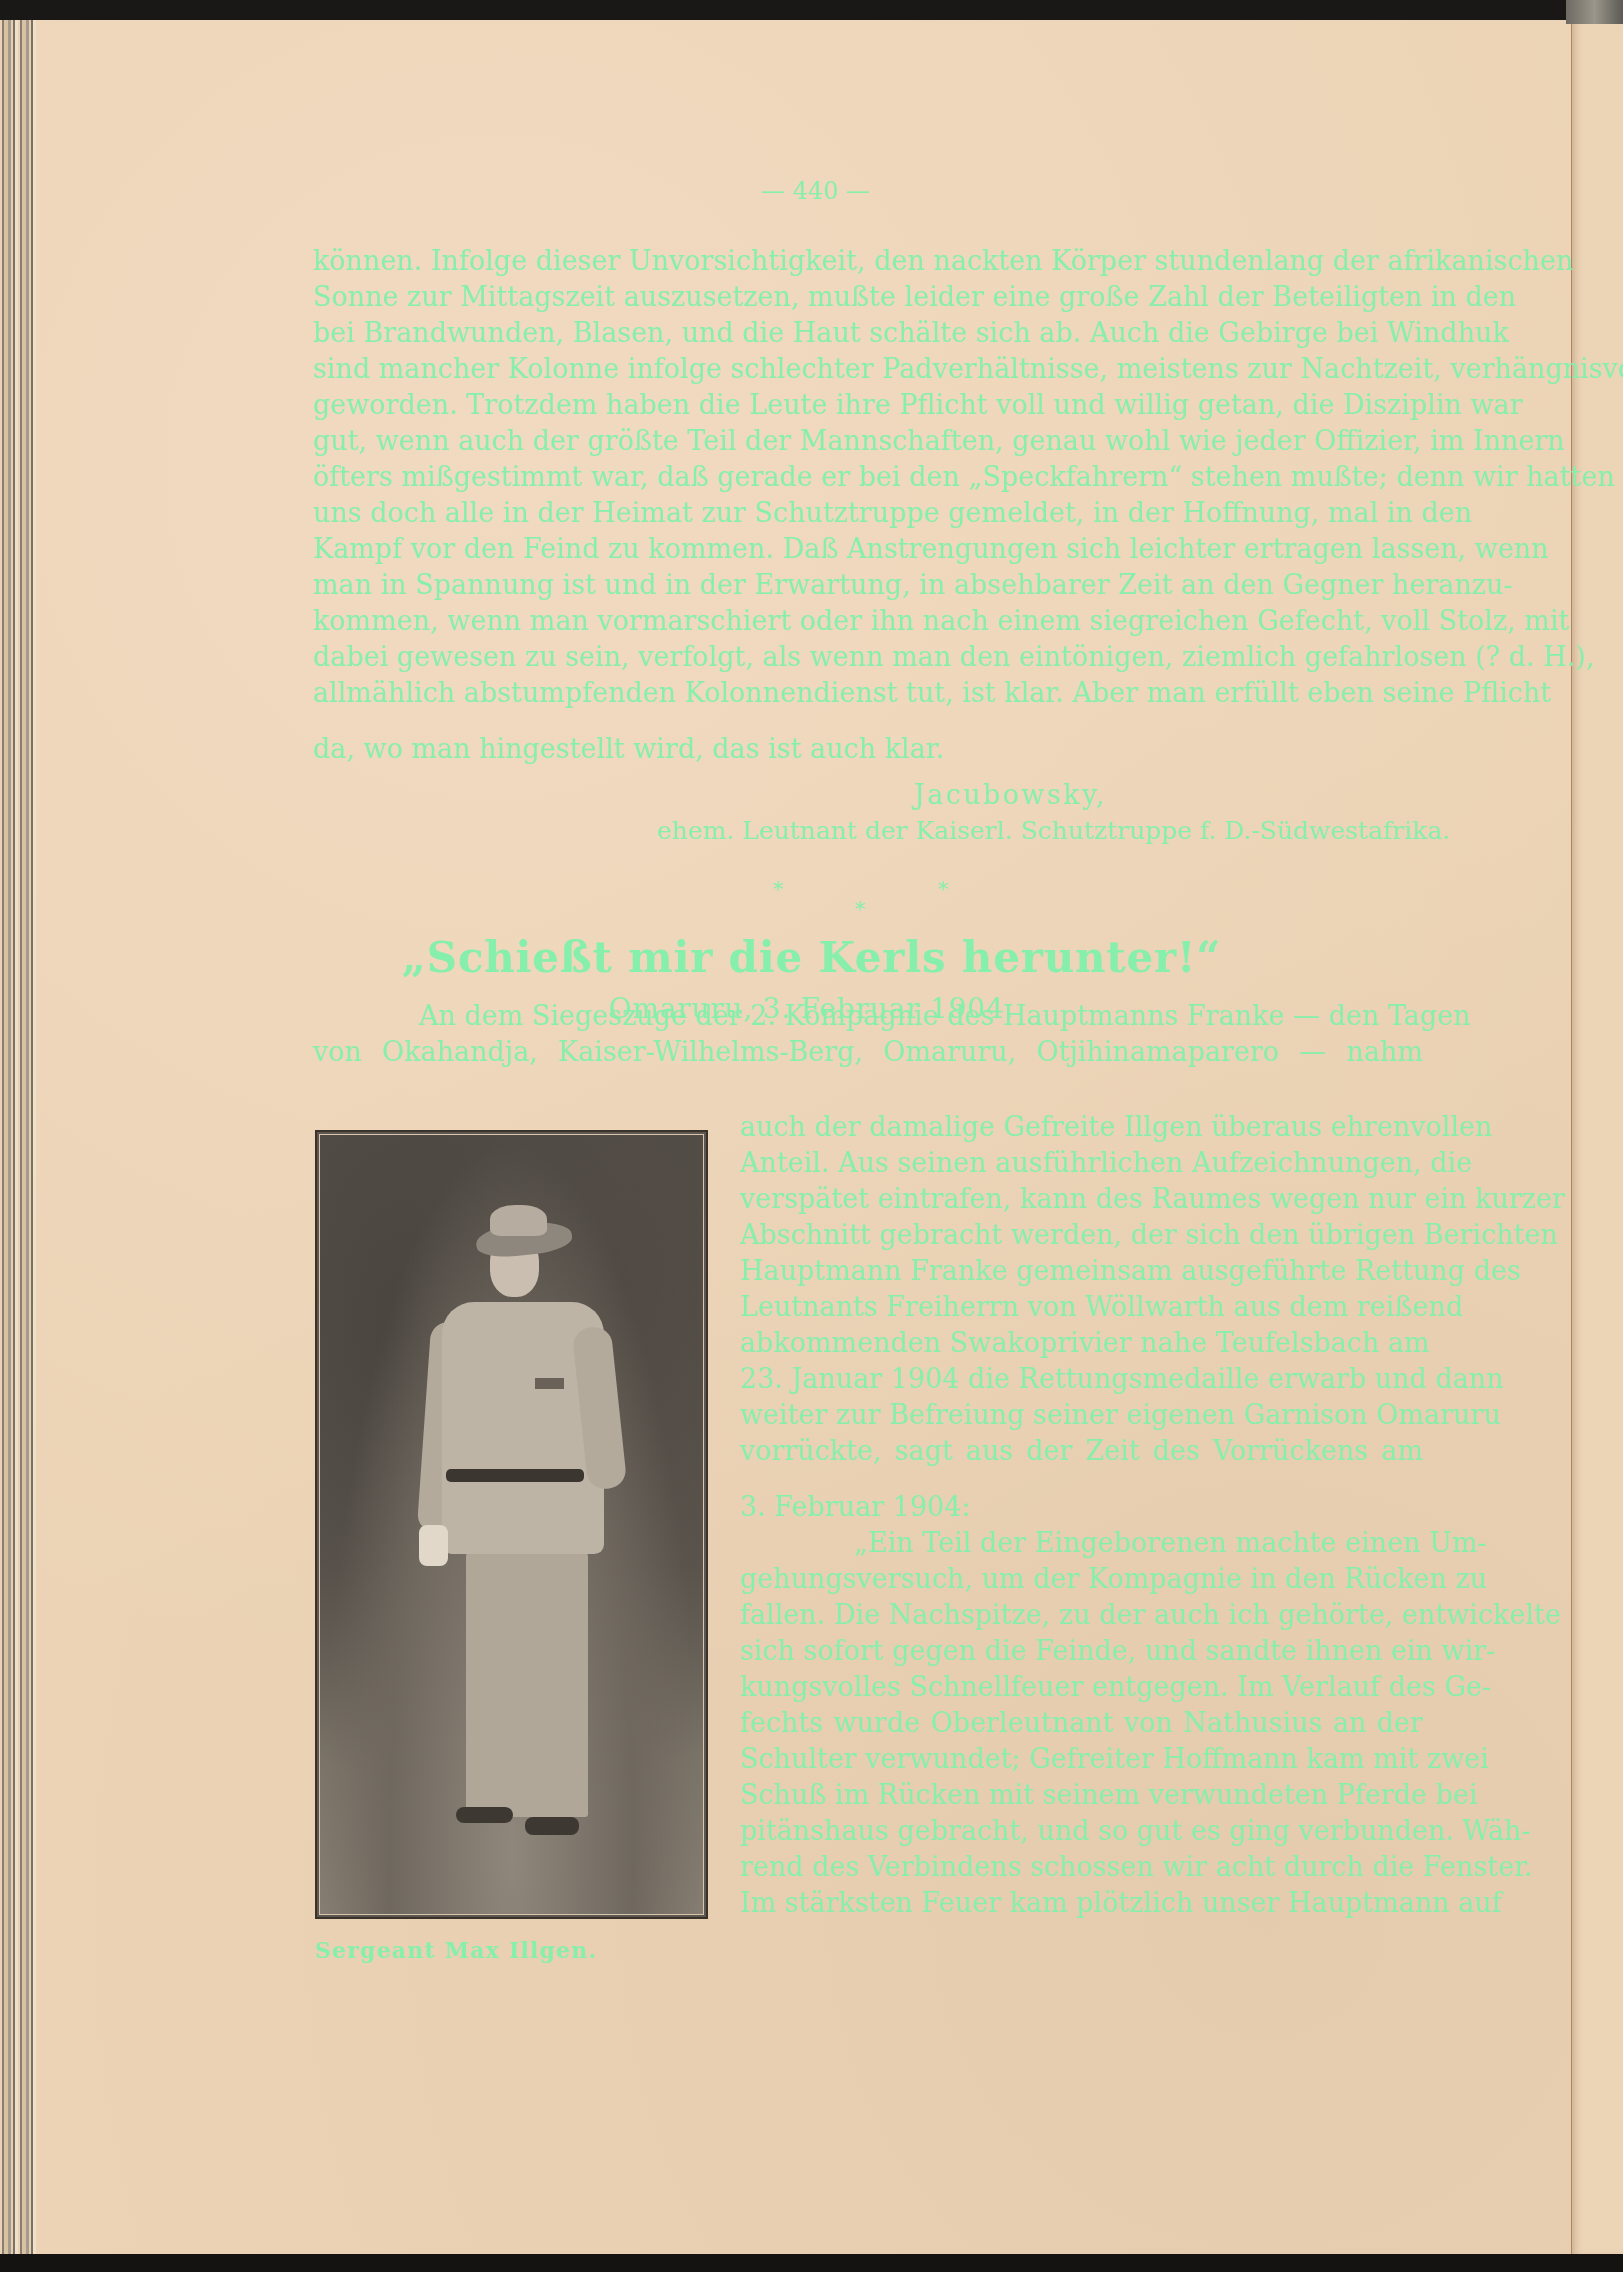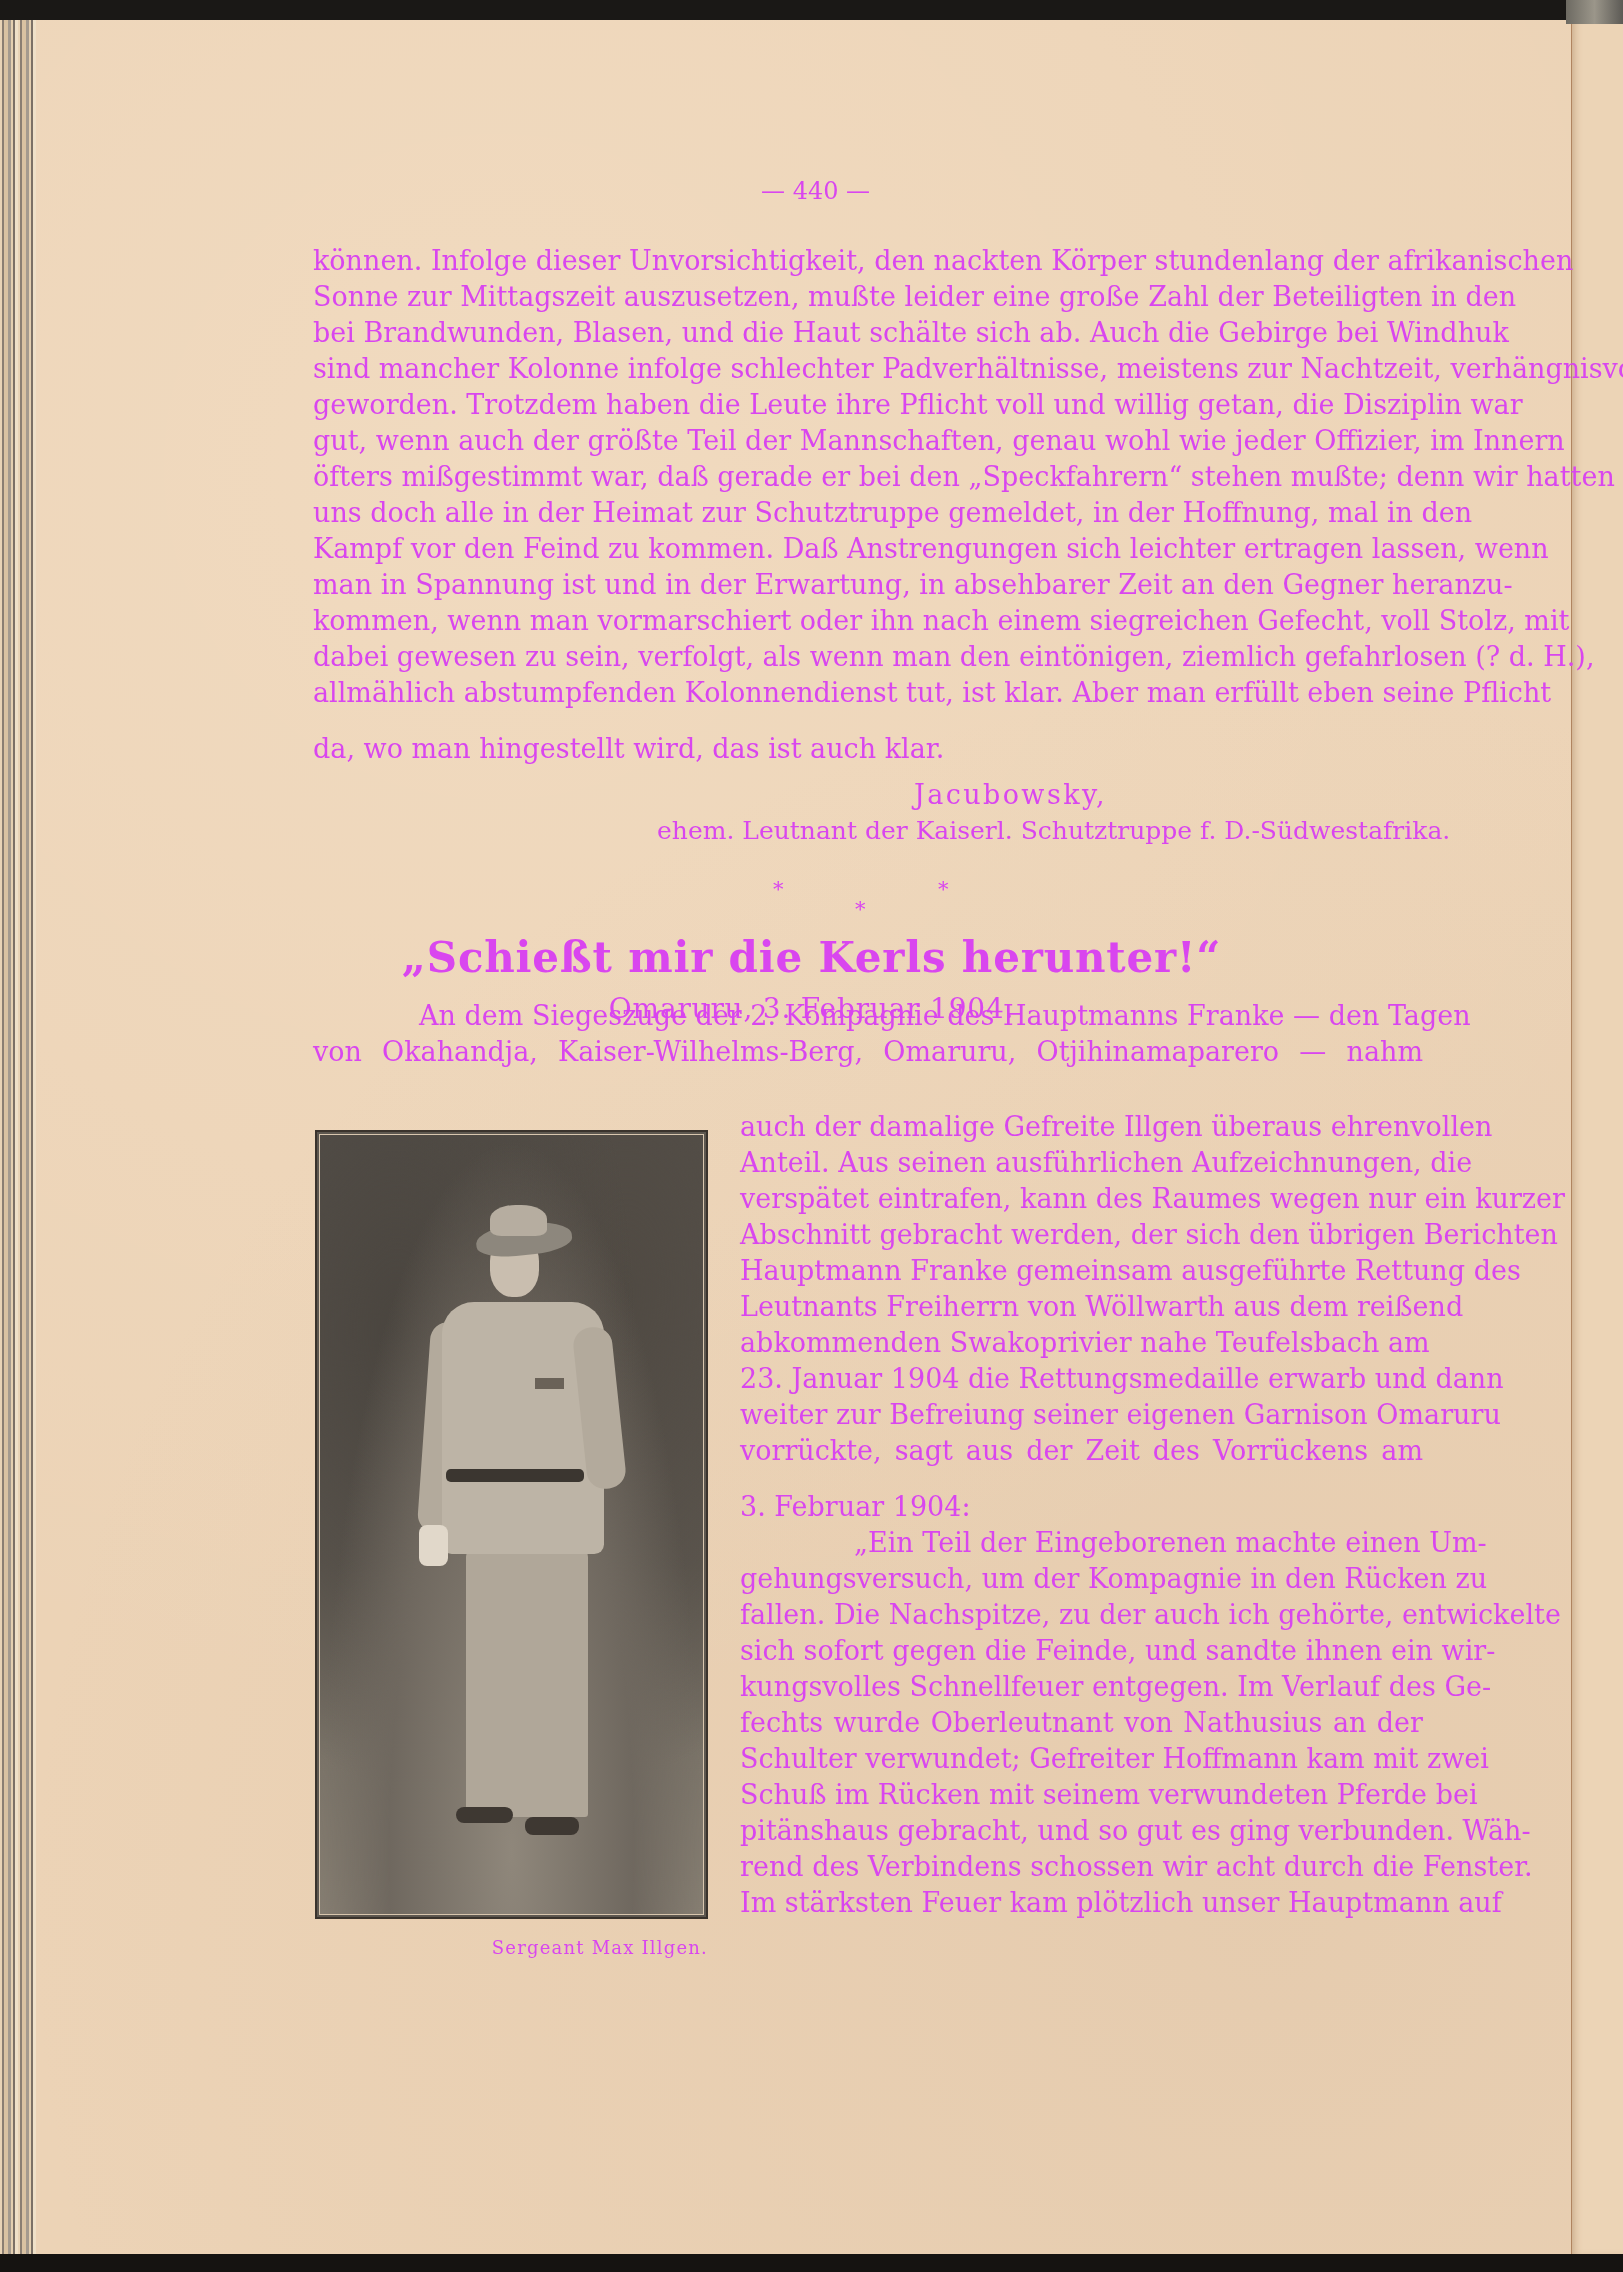--- a/index.html
+++ b/index.html
@@ -34,21 +34,21 @@
       position: absolute; left: 1571px; top: 19.5px; width: 52px; height: 2234px;
       background: #ecd4b6;
       border-left: 1.6px solid #b08560;
       box-shadow: inset 6.5px 0 8px -4.9px rgba(120,80,40,0.35);
     }
     .gutter-tab {
       position: absolute; left: 1566px; top: 0; width: 57px; height: 24px;
       background: linear-gradient(90deg, #6d6a62, #9b968a, #5c5a55);
     }
 
-    .text { color: #d946ef; }
+    .text { color: #86efac; }
     .pn-inner { position: absolute; left: 761px; top: 177px; font-size: 24px; }
 
     .body-block {
       position: absolute; left: 313px; width: 1110px;
       font-size: 27px; line-height: 36px;
       text-align: justify; text-align-last: left;
     }
     .line { display: block; text-align: justify; text-align-last: justify; white-space: nowrap; }
     .line.last { text-align-last: left; margin-top: 20px; }
 
@@ -100,22 +100,22 @@
     .arm-l { left: 104px; top: 187px; width: 37px; height: 211px; background: #b3aa9c; border-radius: 18px; transform: rotate(4deg); }
     .arm-r { left: 260px; top: 192px; width: 39px; height: 162px; background: #b3aa9c; border-radius: 18px; transform: rotate(-6deg); }
     .belt { left: 126px; top: 334px; width: 138px; height: 13px; background: #3b3630; border-radius: 4.9px; }
     .medals { left: 215px; top: 243px; width: 29px; height: 11.4px; background: #6a6258; }
     .legs { left: 146px; top: 414px; width: 122px; height: 268px; background: #b0a799; border-radius: 8px 8px 3.2px 3.2px; }
     .boot-l { left: 136px; top: 672px; width: 57px; height: 16px; background: #3e3832; border-radius: 8px; }
     .boot-r { left: 205px; top: 682px; width: 54px; height: 18px; background: #3e3832; border-radius: 8px; }
     .glove { left: 99px; top: 390px; width: 29px; height: 41px; background: #e1d8ca; border-radius: 8px; }
 
     .photo-caption {
-      position: absolute; left: 315px; top: 1937px; width: 393px; text-align: right;
-      font-size: 18px; font-weight: normal; letter-spacing: 1.2px;
+      position: absolute; left: 315px; top: 1937px; width: 393px; text-align: left;
+      font-size: 22px; font-weight: bold; letter-spacing: 1.2px;
     }
   </style>
 </head>
 <body>
 
 <div class="top-band"></div>
 <div class="page-edges"></div>
 <div class="page"></div>
 <div class="gutter"></div>
 <div class="gutter-tab"></div>

